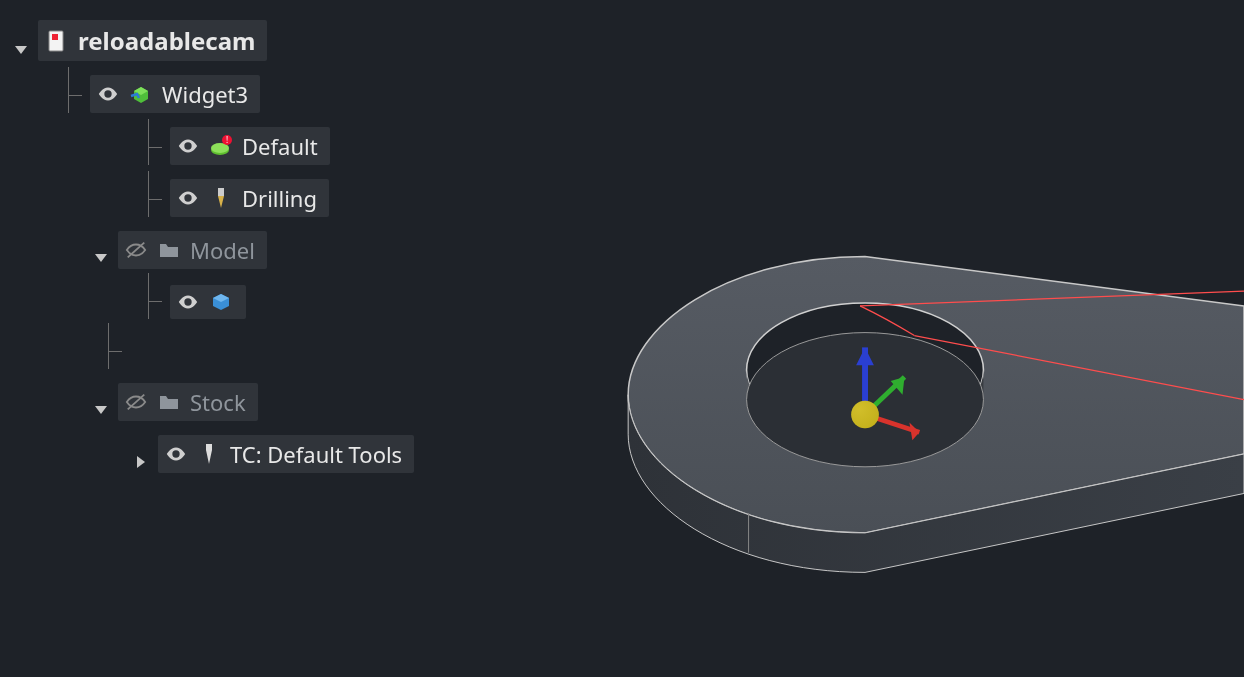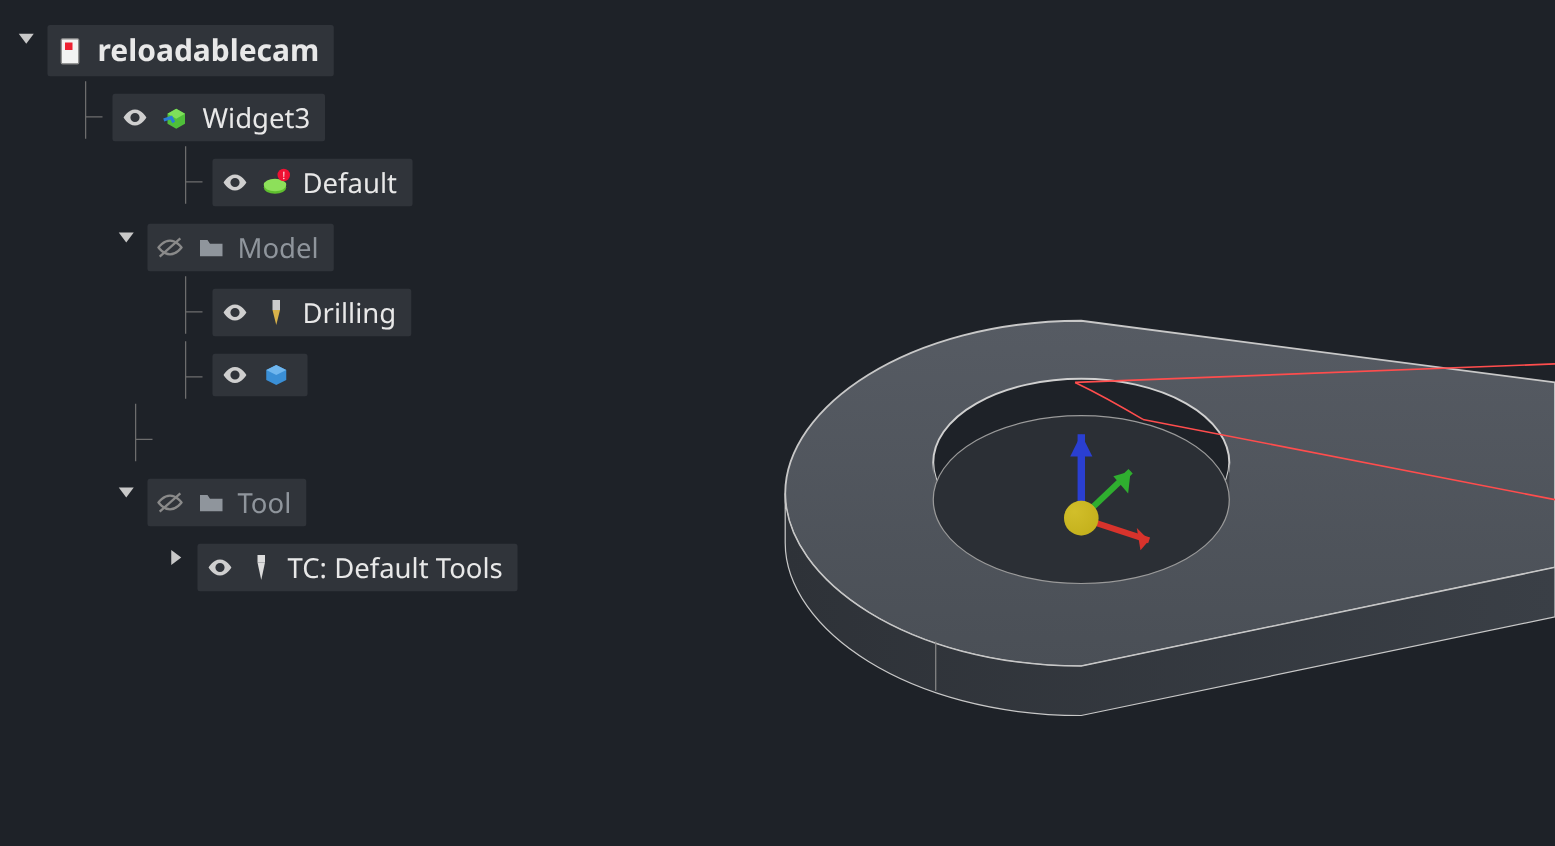--- a/index.html
+++ b/index.html
@@ -18,21 +18,21 @@
     height: 100%;
   }
   
   .tree {
     width: 480px;
     padding: 20px 0 0 10px;
     font-size: 22px;
   }
   .row {
     display: flex;
-    align-items: flex-start;
+    align-items: flex-end;
     margin-bottom: 14px;
   }
   .indent { display:inline-block; }
   .indent-1 { width: 40px; }
   .indent-2 { width: 80px; }
   .indent-3 { width: 120px; }
 
   
   .pipe {
     position:relative;
@@ -166,20 +166,39 @@
             <ellipse cx="11" cy="14" rx="9" ry="5" fill="#8de05a"></ellipse>
             <circle cx="18" cy="6" r="5" fill="#e13"></circle>
               <text x="18" y="9" font-size="8" text-anchor="middle" fill="#fff">!</text>
           </svg>
         </span>
         <span class="label">Default</span>
       </span>
     </div>
 
     <div class="row">
+      <span class="indent indent-3"></span>
+      <span class="pipe elbow"></span>
+      <span class="node">
+        <span class="vis">
+          <svg viewBox="0 0 24 24">
+              <path d="M12 5C6 5 2 12 2 12s4 7 10 7 10-7 10-7-4-7-10-7zm0 11a4 4 0 110-8 4 4 0 010 8z"></path>
+            </svg>
+        </span>
+        <span class="icon">
+          <svg viewBox="0 0 24 24">
+              <rect x="9" y="2" width="6" height="8" fill="#ccc"></rect>
+              <polygon points="9,10 15,10 12,22" fill="#d8b24a"></polygon>
+            </svg>
+        </span>
+        <span class="label">Drilling</span>
+      </span>
+    </div>
+
+    <div class="row">
       <span class="indent indent-2"></span>
       <span class="twisty">
         <svg viewBox="0 0 16 16">
             <polygon points="2,4 14,4 8,12"></polygon>
           </svg>
       </span>
       <span class="node">
         <span class="vis off">
           <svg viewBox="0 0 24 24">
               <path d="M12 6C6 6 2 12 2 12s4 6 10 6 10-6 10-6-4-6-10-6z" fill="none" stroke-width="2"></path>
@@ -199,39 +218,20 @@
       <span class="indent indent-3"></span>
       <span class="pipe elbow"></span>
       <span class="node">
         <span class="vis">
           <svg viewBox="0 0 24 24">
               <path d="M12 5C6 5 2 12 2 12s4 7 10 7 10-7 10-7-4-7-10-7zm0 11a4 4 0 110-8 4 4 0 010 8z"></path>
             </svg>
         </span>
         <span class="icon">
           <svg viewBox="0 0 24 24">
-              <rect x="9" y="2" width="6" height="8" fill="#ccc"></rect>
-              <polygon points="9,10 15,10 12,22" fill="#d8b24a"></polygon>
-            </svg>
-        </span>
-        <span class="label">Drilling</span>
-      </span>
-    </div>
-
-    <div class="row">
-      <span class="indent indent-3"></span>
-      <span class="pipe elbow"></span>
-      <span class="node">
-        <span class="vis">
-          <svg viewBox="0 0 24 24">
-              <path d="M12 5C6 5 2 12 2 12s4 7 10 7 10-7 10-7-4-7-10-7zm0 11a4 4 0 110-8 4 4 0 010 8z"></path>
-            </svg>
-        </span>
-        <span class="icon">
-          <svg viewBox="0 0 24 24">
               <polygon points="4,16 12,20 20,16 20,8 12,4 4,8" fill="#3a8fd6"></polygon>
               <polygon points="4,8 12,12 20,8 12,4" fill="#6fb6ee"></polygon>
             </svg>
         </span>
       </span>
     </div>
 
     <div class="row">
       <span class="indent indent-2"></span>
       <span class="pipe elbow"></span>
@@ -250,21 +250,21 @@
           <svg viewBox="0 0 24 24">
               <path d="M12 6C6 6 2 12 2 12s4 6 10 6 10-6 10-6-4-6-10-6z" fill="none" stroke-width="2"></path>
               <line x1="3" y1="20" x2="21" y2="4" stroke-width="2"></line>
             </svg>
         </span>
         <span class="icon">
           <svg viewBox="0 0 24 24">
               <path d="M3 6h6l2 3h10v10H3z" fill="#8f959c"></path>
             </svg>
         </span>
-        <span class="label muted">Tool</span>
+        <span class="label muted">Stock</span>
       </span>
     </div>
 
     <div class="row">
       <span class="indent indent-3"></span>
       <span class="twisty">
         <svg viewBox="0 0 16 16">
             <polygon points="4,2 12,8 4,14"></polygon>
           </svg>
       </span>

